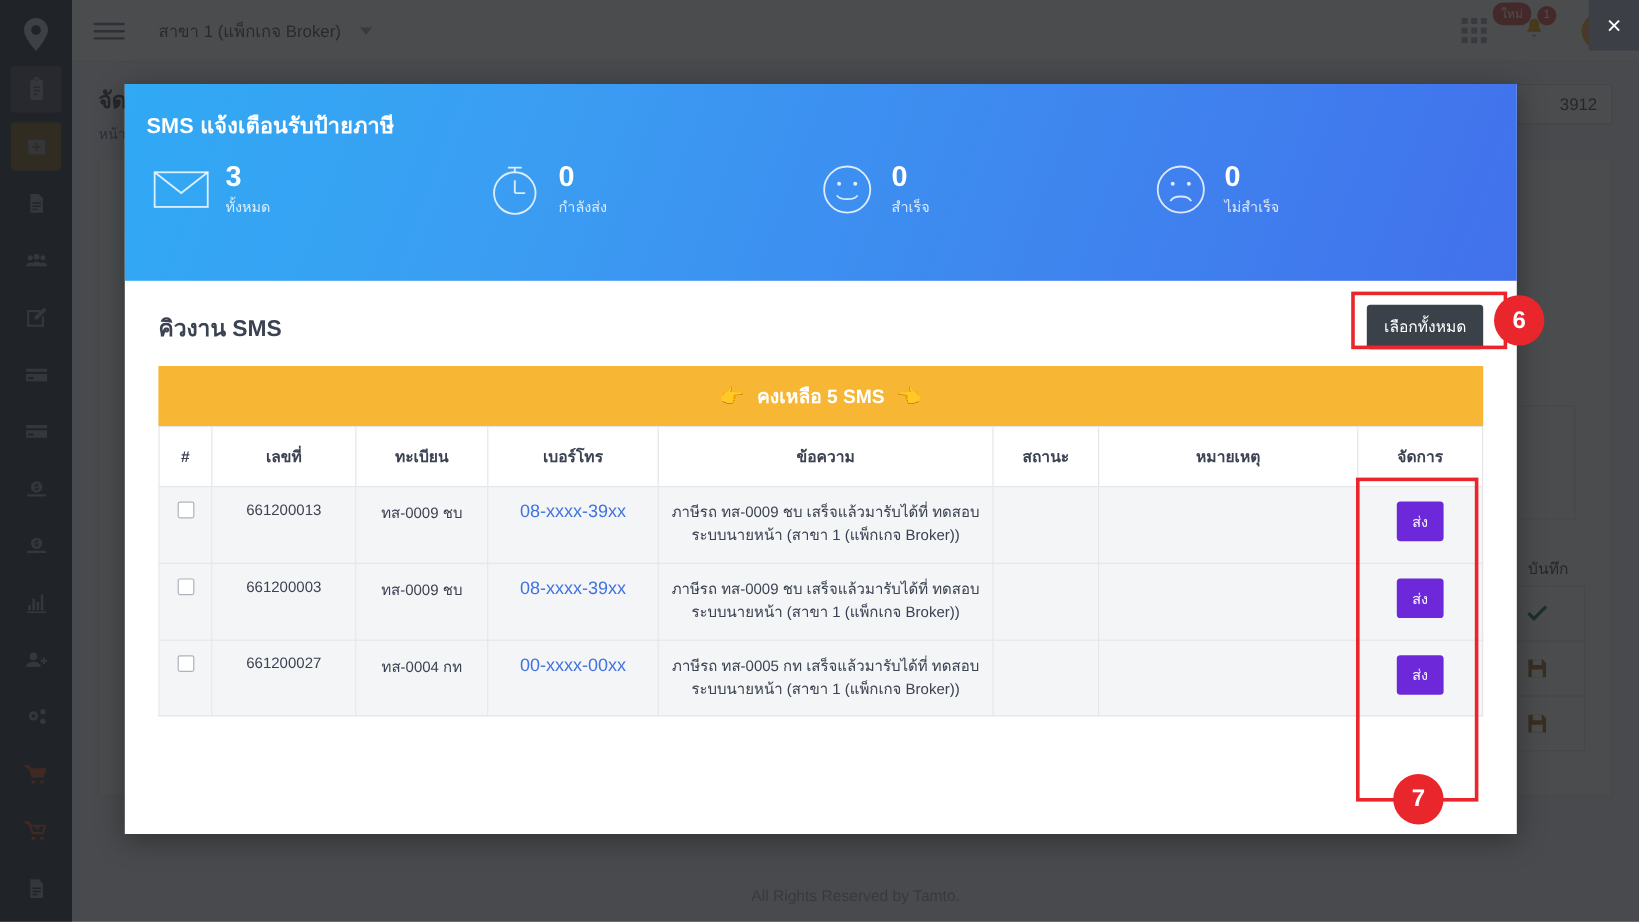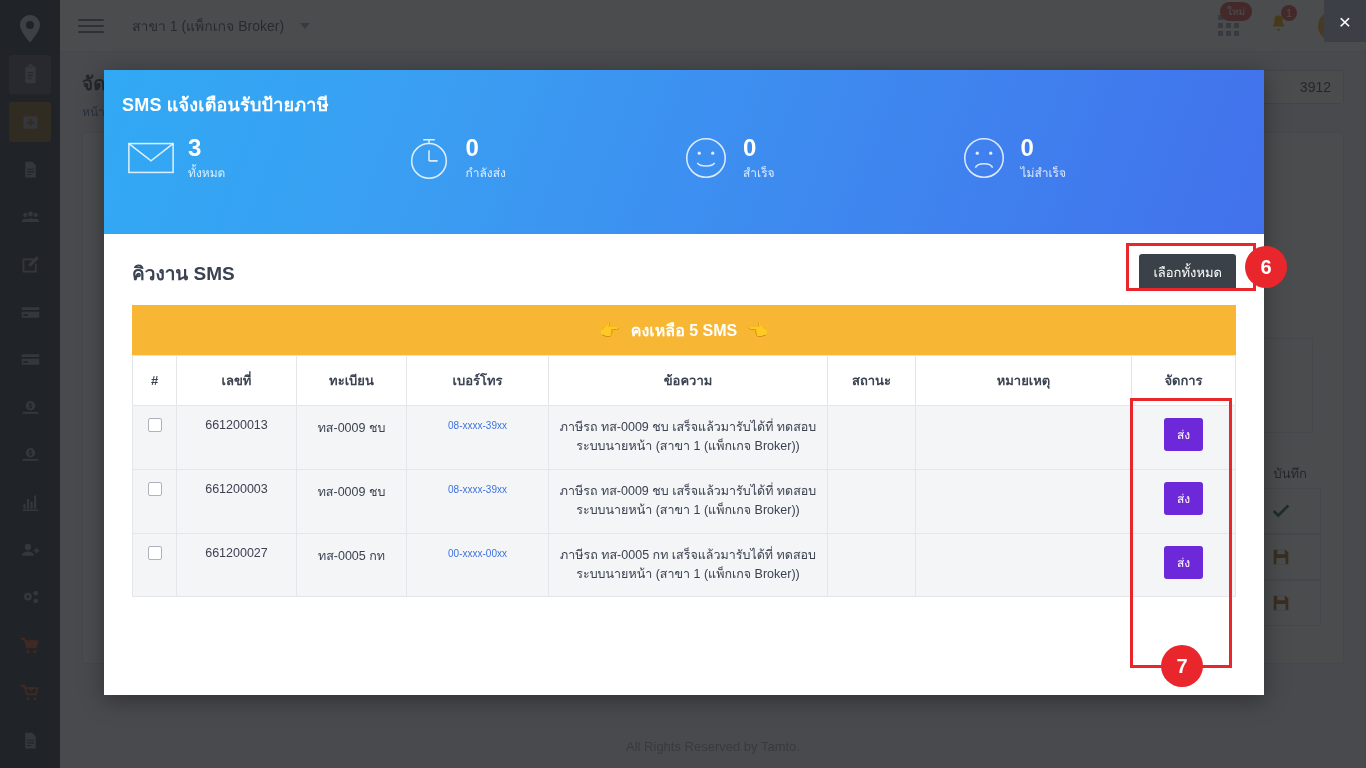--- a/index.html
+++ b/index.html
@@ -60,21 +60,21 @@
   .branch-select {
     margin-left: 28px; display: flex; align-items: center; gap: 16px;
     font-size: 14px; color: #4b5563;
   }
   .caret { width: 0; height: 0; border-left: 5px solid transparent; border-right: 5px solid transparent; border-top: 6px solid #9ca3af; }
   .topbar-right { margin-left: auto; display: flex; align-items: center; gap: 30px; }
   .grid-icon { position: relative; }
   .grid-icon .dots { display: grid; grid-template-columns: repeat(3, 5px); gap: 3px; }
   .grid-icon .dots i { width: 5px; height: 5px; background: #9ca3af; display: block; }
   .badge-new {
-    position: absolute; left: 2px; top: -13px;
+    position: absolute; left: 26px; top: -13px;
     background: #d9534f; color: #fff; font-size: 10px;
     padding: 2px 7px; border-radius: 9px; white-space: nowrap;
   }
   .bell-wrap { position: relative; }
   .bell-wrap svg { width: 19px; height: 21px; fill: #e0a800; }
   .badge-count {
     position: absolute; left: 12px; top: -8px;
     background: #d9534f; color: #fff; font-size: 10px;
     min-width: 16px; height: 16px; border-radius: 8px;
     display: flex; align-items: center; justify-content: center;
@@ -179,21 +179,21 @@
     background: #fff; border: 1px solid #e4e6ea;
     font-size: 13px; color: #3b4251; font-weight: bold;
     padding: 14px 6px; text-align: center;
   }
   table.queue td {
     border: 1px solid #e4e6ea; background: #f4f5f7;
     font-size: 12.5px; color: #3b4251;
     padding: 12px 10px; vertical-align: top; text-align: center;
   }
   td.msg { text-align: left; line-height: 1.55; }
-  td.phone a { color: #3f72e0; text-decoration: none; font-size: 10px; margin-top: 26px; }
+  td.phone a { color: #3f72e0; text-decoration: none; font-size: 15px; margin-top: 26px; }
   .chk {
     width: 14px; height: 14px; border: 1px solid #adb3bd;
     background: #fff; border-radius: 2px; display: inline-block; cursor: pointer;
   }
   .btn-send {
     background: #6d28d9; color: #fff; border: none;
     font-family: inherit; font-size: 12px;
     padding: 7px 13px; border-radius: 3px; cursor: pointer;
   }
   .col-chk { width: 44px; }
@@ -501,21 +501,21 @@
           <td class="col-plate">ทส-0009 ชบ</td>
           <td class="col-phone phone"><a href="#">08-xxxx-39xx</a></td>
           <td class="msg">ภาษีรถ ทส-0009 ชบ เสร็จแล้วมารับได้ที่ ทดสอบระบบนายหน้า (สาขา 1 (แพ็กเกจ Broker))</td>
           <td class="col-status"></td>
           <td class="col-note"></td>
           <td class="col-action"><button class="btn-send">ส่ง</button></td>
         </tr>
         <tr>
           <td class="col-chk"><span class="chk"></span></td>
           <td class="col-no">661200027</td>
-          <td class="col-plate">ทส-0005 กท</td>
+          <td class="col-plate">ทส-0004 กท</td>
           <td class="col-phone phone"><a href="#">00-xxxx-00xx</a></td>
           <td class="msg">ภาษีรถ ทส-0005 กท เสร็จแล้วมารับได้ที่ ทดสอบระบบนายหน้า (สาขา 1 (แพ็กเกจ Broker))</td>
           <td class="col-status"></td>
           <td class="col-note"></td>
           <td class="col-action"><button class="btn-send">ส่ง</button></td>
         </tr>
       </tbody>
     </table>
   </div>
 </div>

